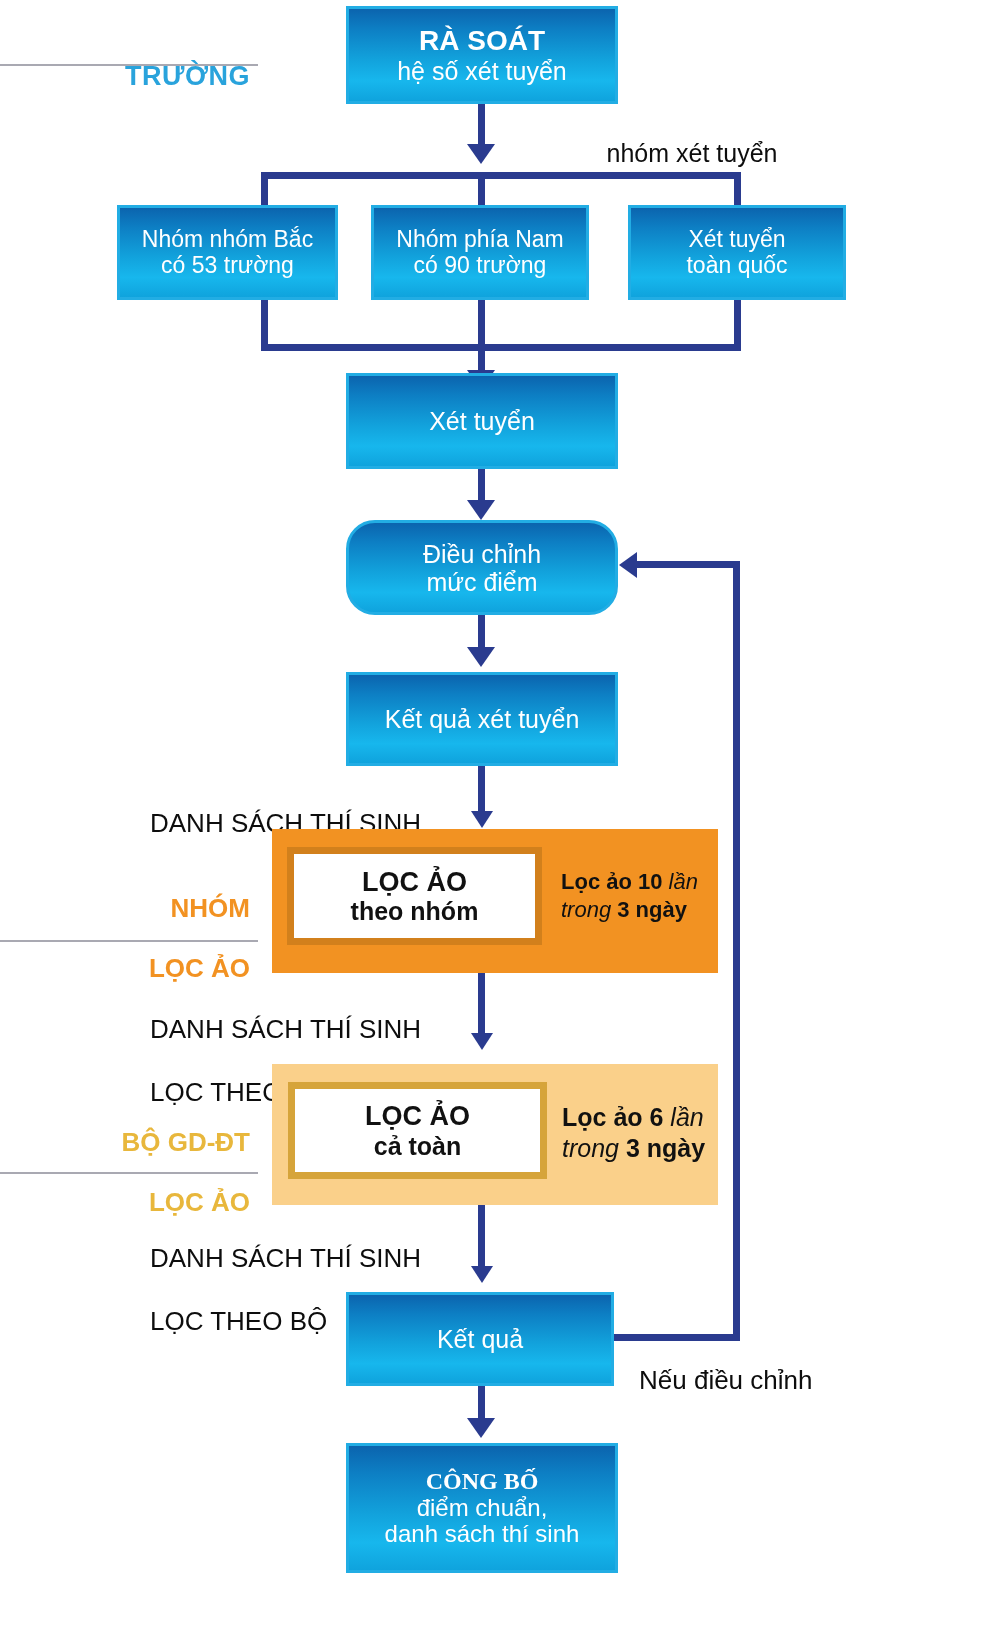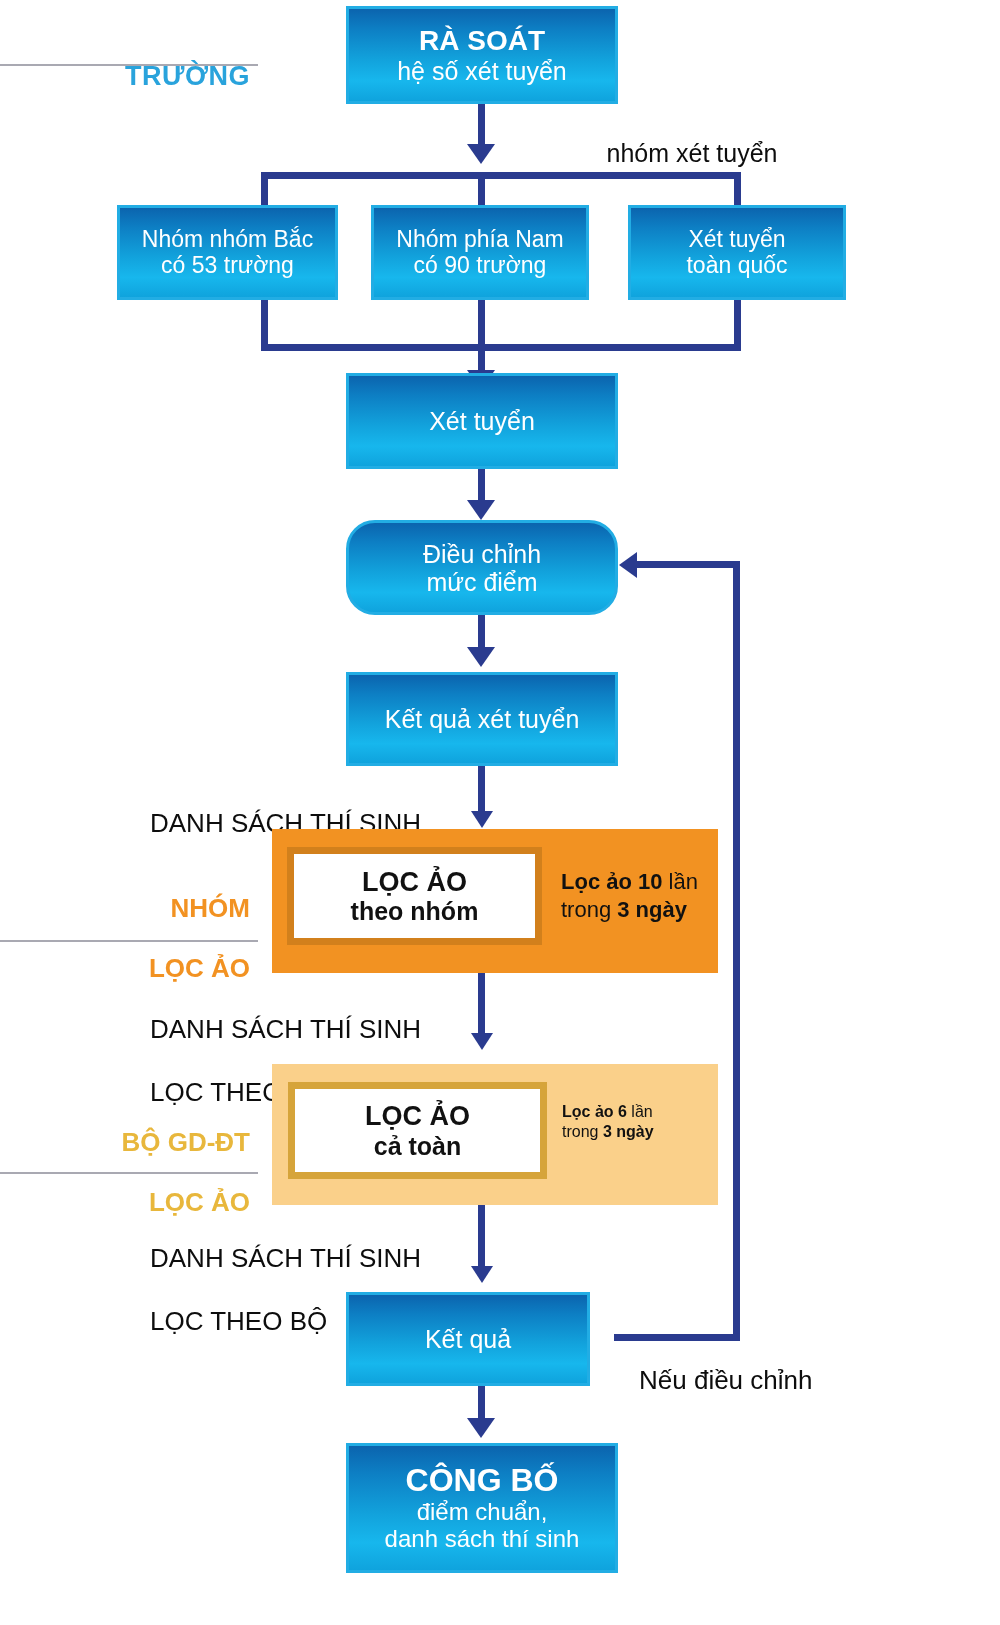--- a/index.html
+++ b/index.html
@@ -49,21 +49,21 @@
     display:flex;flex-direction:column;align-items:center;justify-content:center;
     color:#111111;font-weight:bold;text-align:center;line-height:1.12;
   }
   .inner-white.b-orange{border:7px solid #D2801C;}
   .inner-white.b-gold{border:7px solid #D6A43A;}
 
   .sidenote{
     position:absolute;color:#111111;line-height:1.25;text-align:left;
   }
   .sidenote b{font-weight:bold;}
-  .sidenote .reg{font-weight:normal;}
+  .sidenote .reg{font-weight:normal;font-style:italic;}
 
   
   .plain{
     position:absolute;color:#0D0D0D;line-height:1.2;white-space:pre-line;
     text-align:left;
   }
 
   
   .catlabel{
     position:absolute;text-align:right;font-weight:bold;line-height:1.15;
@@ -182,43 +182,43 @@
   </div>
 
   <div class="vline" style="left:478px;top:973px;height:64px;"></div>
   <div class="arrow-down sm" style="left:471px;top:1033px;"></div>
 
   <div class="panel panel-lightorange" style="left:272px;top:1064px;width:446px;height:141px;"></div>
   <div class="inner-white b-gold" style="left:288px;top:1082px;width:259px;height:97px;font-size:25px;">
     <span style="font-size:27px;">LỌC ẢO</span>
     <span>cả toàn</span>
   </div>
-  <div class="sidenote" style="left:562px;top:1102px;width:160px;font-size:16px;">
+  <div class="sidenote" style="left:562px;top:1102px;width:160px;font-size:25px;">
     <div><b>Lọc ảo 6</b><span class="reg"> lần</span></div>
     <div><span class="reg">trong </span><b>3 ngày</b></div>
   </div>
 
   <div class="plain" style="left:150px;top:1212px;width:340px;font-size:26px;">
     <div>DANH SÁCH THÍ SINH</div>
     <div>LỌC THEO BỘ</div>
   </div>
 
   <div class="vline" style="left:478px;top:1205px;height:64px;"></div>
   <div class="arrow-down sm" style="left:471px;top:1266px;"></div>
 
-  <div class="bluebox" style="left:346px;top:1292px;width:244px;height:94px;font-size:25px;">
+  <div class="bluebox" style="left:346px;top:1292px;width:268px;height:94px;font-size:25px;">
     <span class="ln">Kết quả</span>
   </div>
 
   <div class="plain" style="left:639px;top:1334px;width:260px;font-size:26px;">
     <span>Nếu điều chỉnh</span>
   </div>
 
   <div class="vline" style="left:478px;top:1386px;height:36px;"></div>
   <div class="arrow-down" style="left:467px;top:1418px;"></div>
 
   <div class="bluebox" style="left:346px;top:1443px;width:272px;height:130px;font-size:24px;">
-    <span class="ln bold" style="font-size:32px;">CÔNG BỐ</span>
+    <span class="ln bold" style="font-size:24px;font-family:Liberation Serif, serif;">CÔNG BỐ</span>
     <span class="ln">điểm chuẩn,</span>
     <span class="ln">danh sách thí sinh</span>
   </div>
 
 </div>
 
 </body></html>

